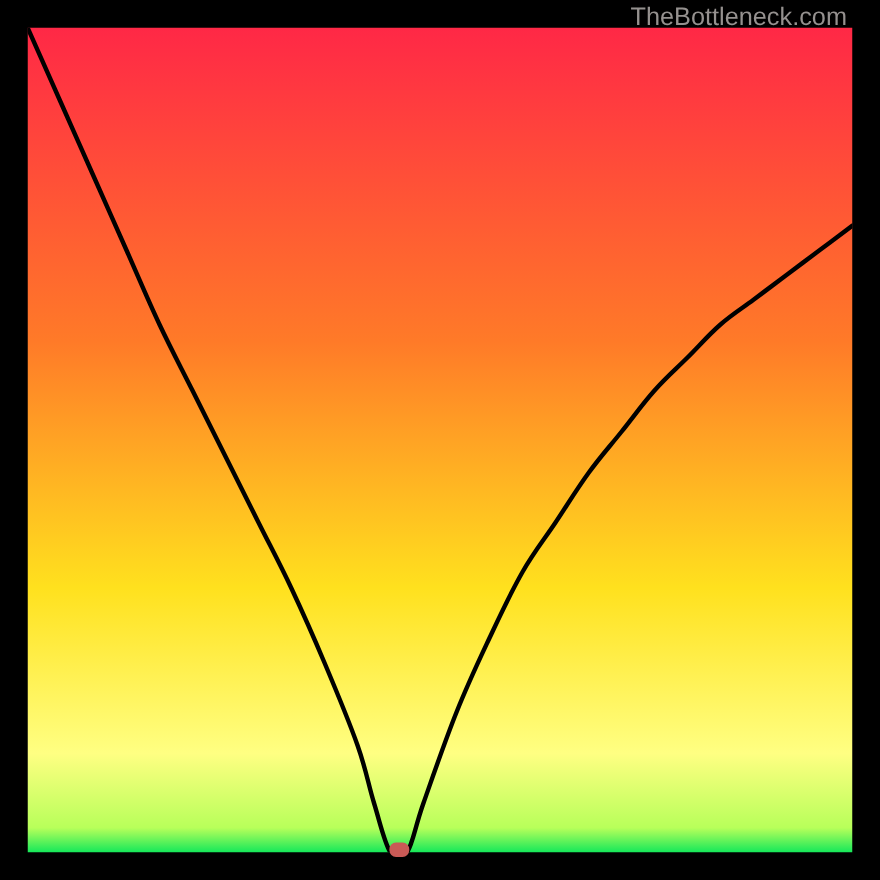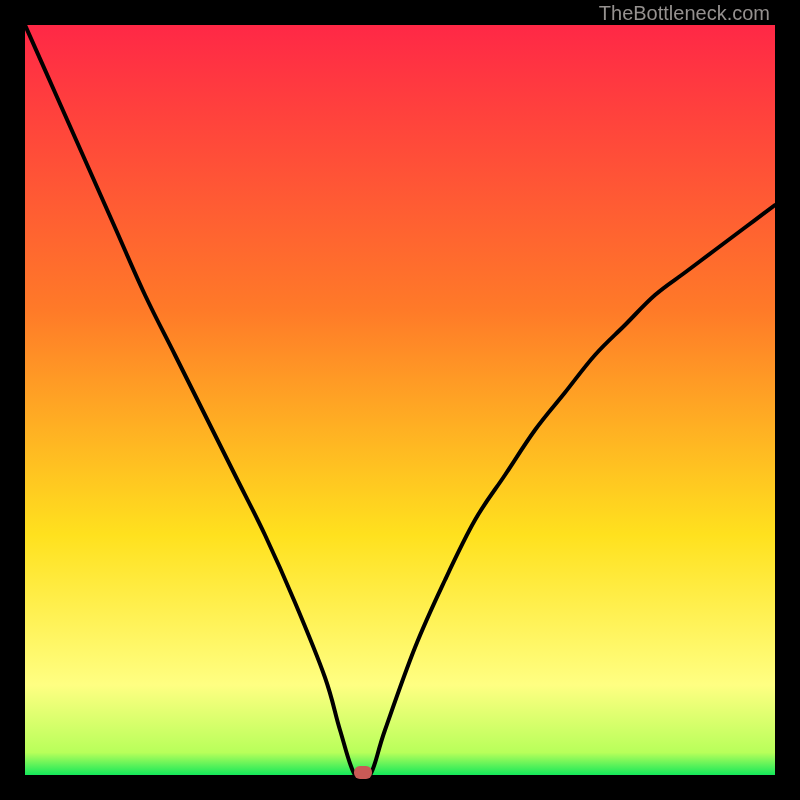--- a/index.html
+++ b/index.html
@@ -23,21 +23,21 @@
     left: 0;
     top: 0;
     width: 750px;
     height: 750px;
   }
   .watermark {
     position: absolute;
     top: 2px;
     right: 30px;
     font-family: Arial, Helvetica, sans-serif;
-    font-size: 20px;
+    font-size: 23px;
     font-weight: 500;
     color: #95918f;
     letter-spacing: 0px;
     user-select: none;
   }
   .marker {
     position: absolute;
     width: 18px;
     height: 13px;
     border-radius: 6px;

